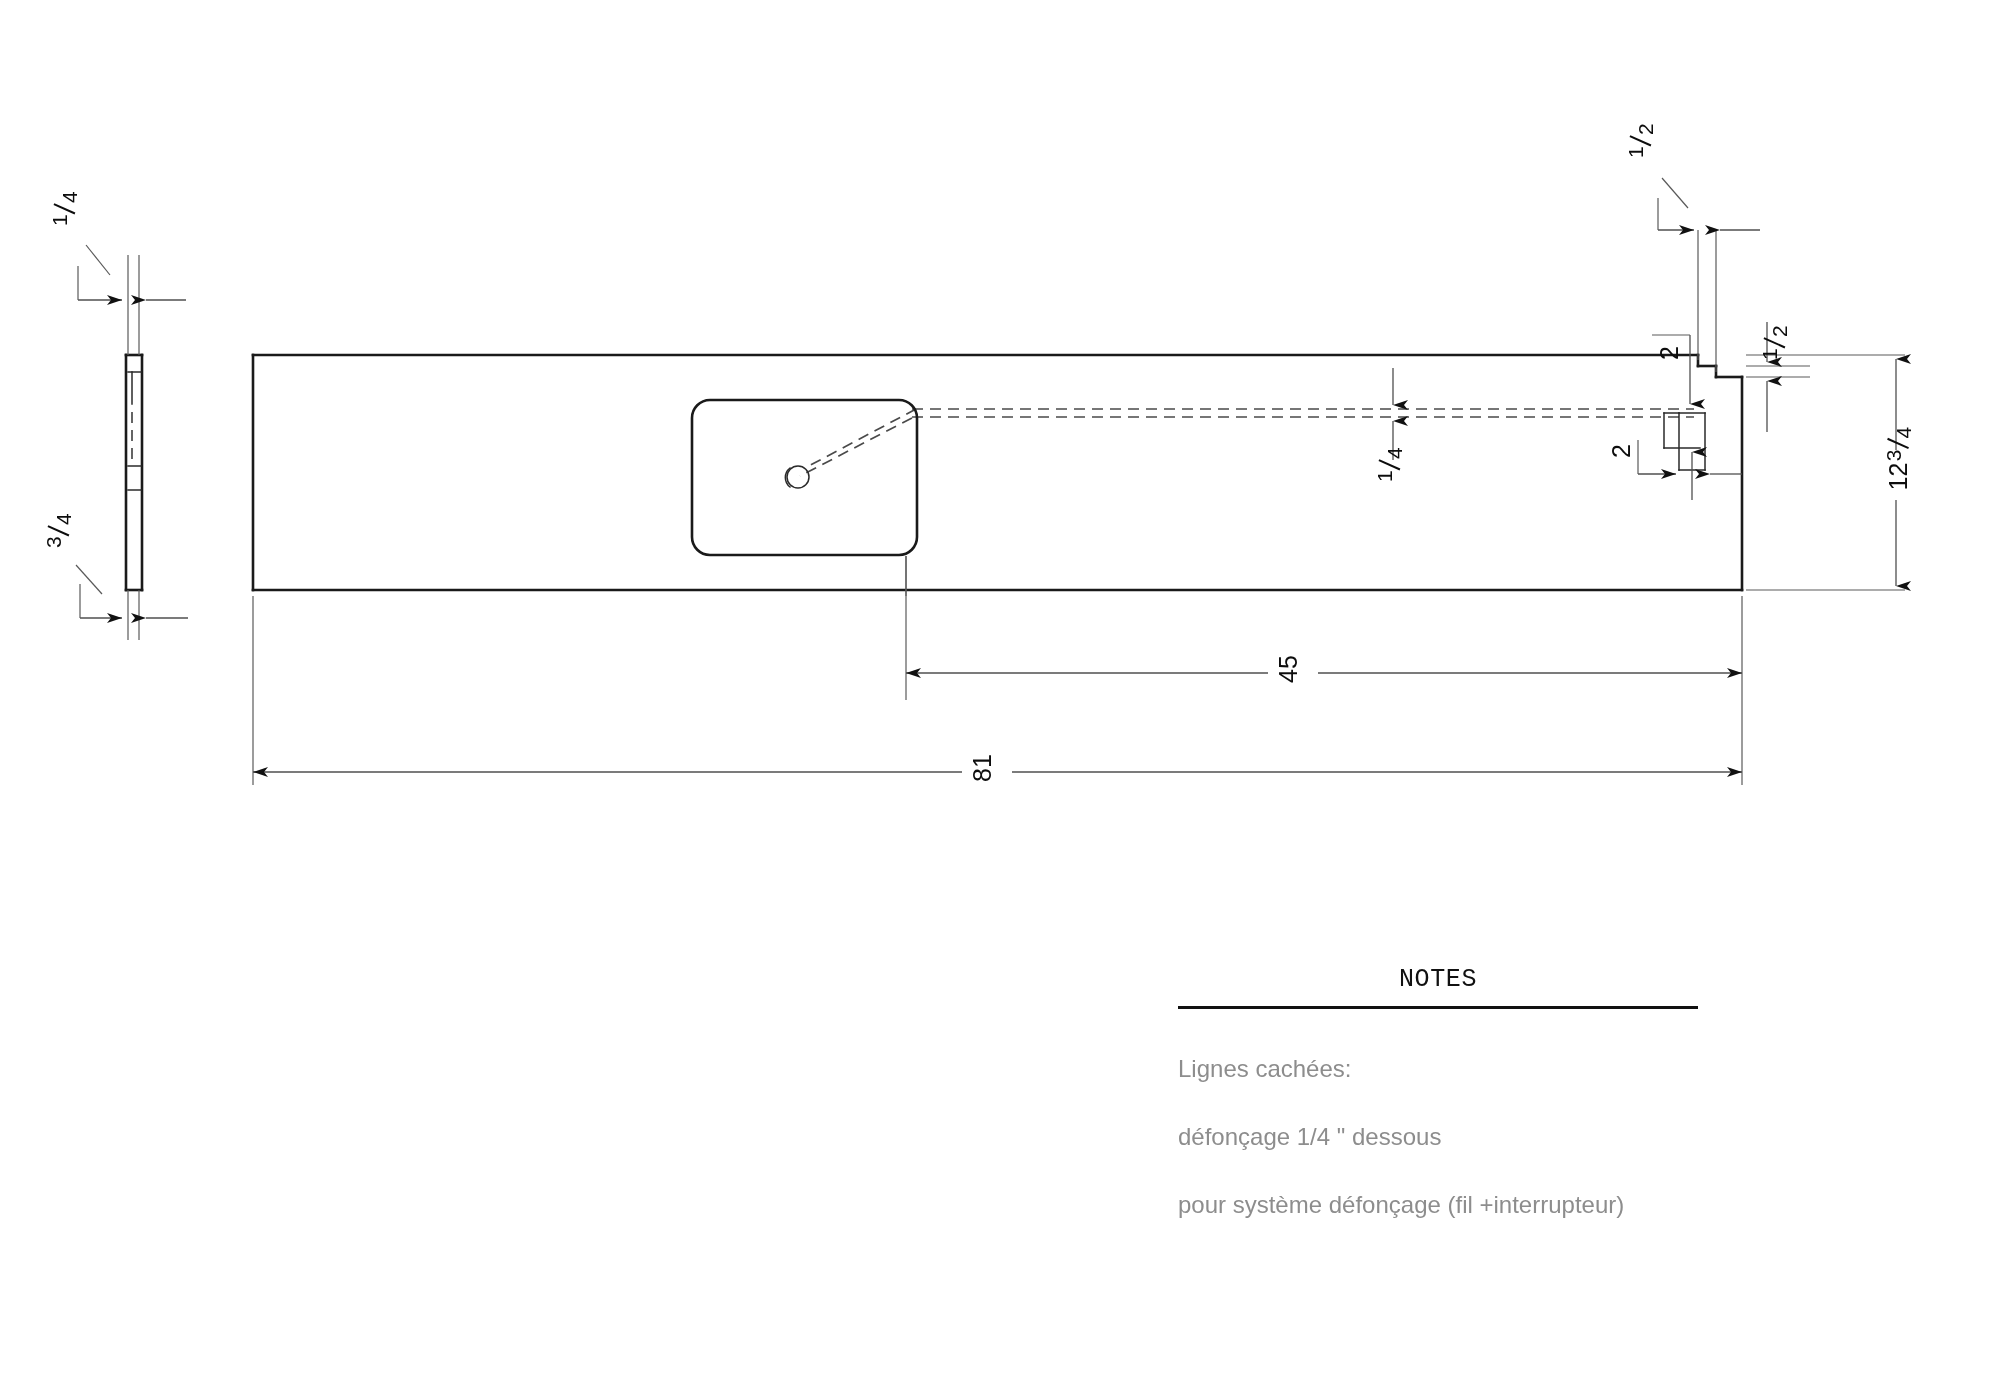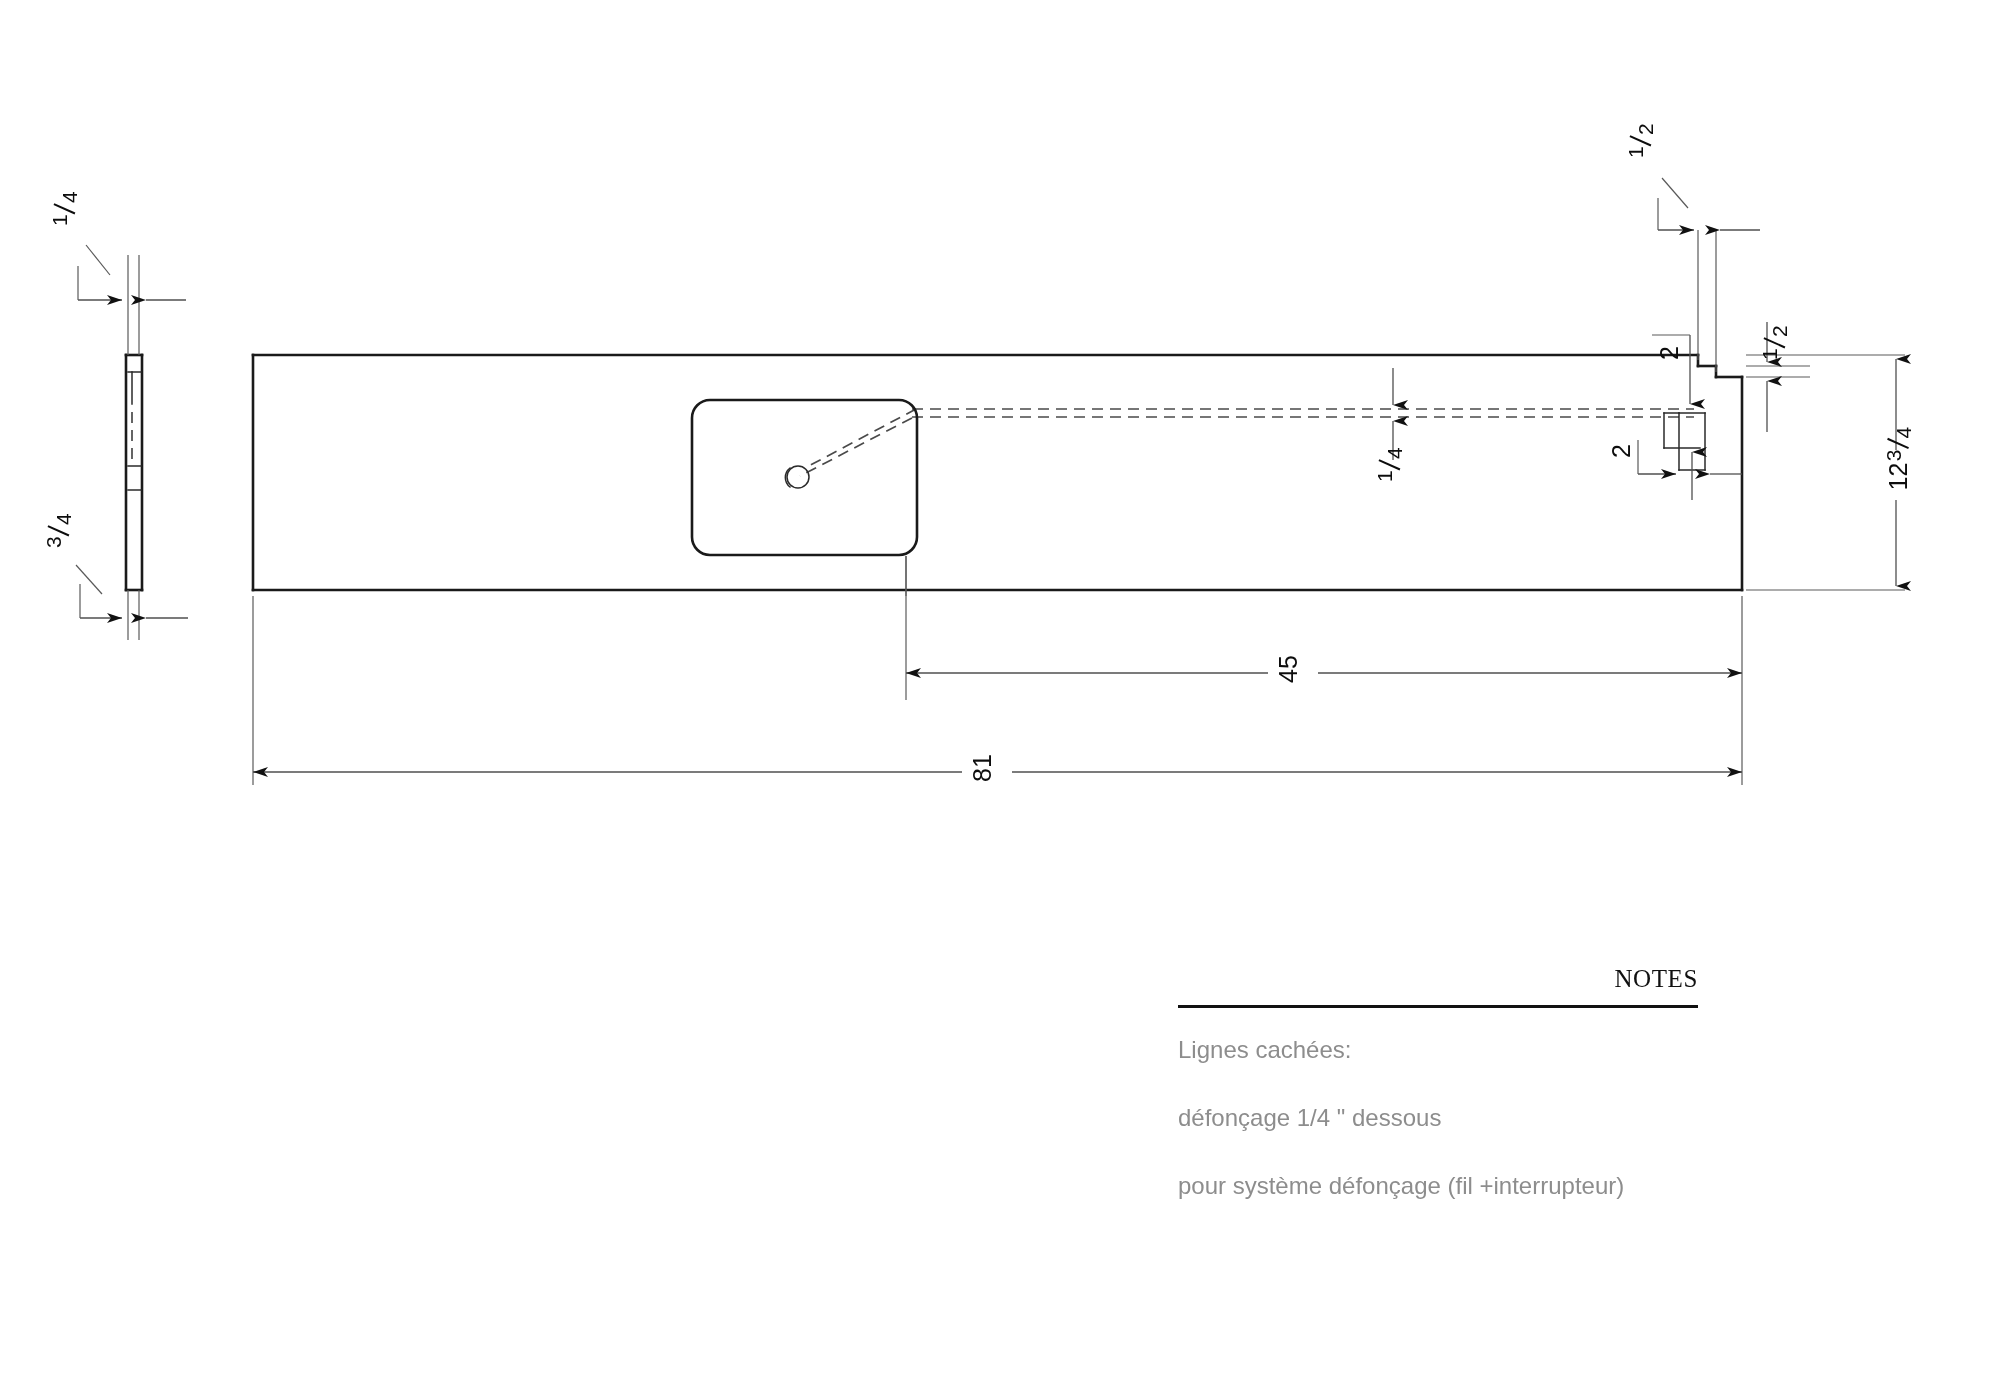--- a/index.html
+++ b/index.html
@@ -117,34 +117,34 @@
   }
 
   
   #notes-block {
     position: absolute;
     left: 1178px;
     top: 965px;
     width: 520px;
   }
   .notes-title {
-    text-align: right;
+    text-align: center;
     font-size: 25px;
     color: #111111;
     letter-spacing: 0.6px;
-    font-family: Liberation Serif, serif;
+    font-family: Liberation Mono, monospace;
   }
   .notes-divider {
     margin-top: 12px;
     width: 100%;
     height: 3.4px;
     background: #111111;
   }
   .notes-lines {
-    margin-top: 28px;
+    margin-top: 46px;
   }
   .notes-line {
     font-size: 24px;
     color: #8d8d8d;
     margin-bottom: 40px;
     font-family: "Liberation Sans", sans-serif;
     white-space: nowrap;
   }
 </style>
 </head>

